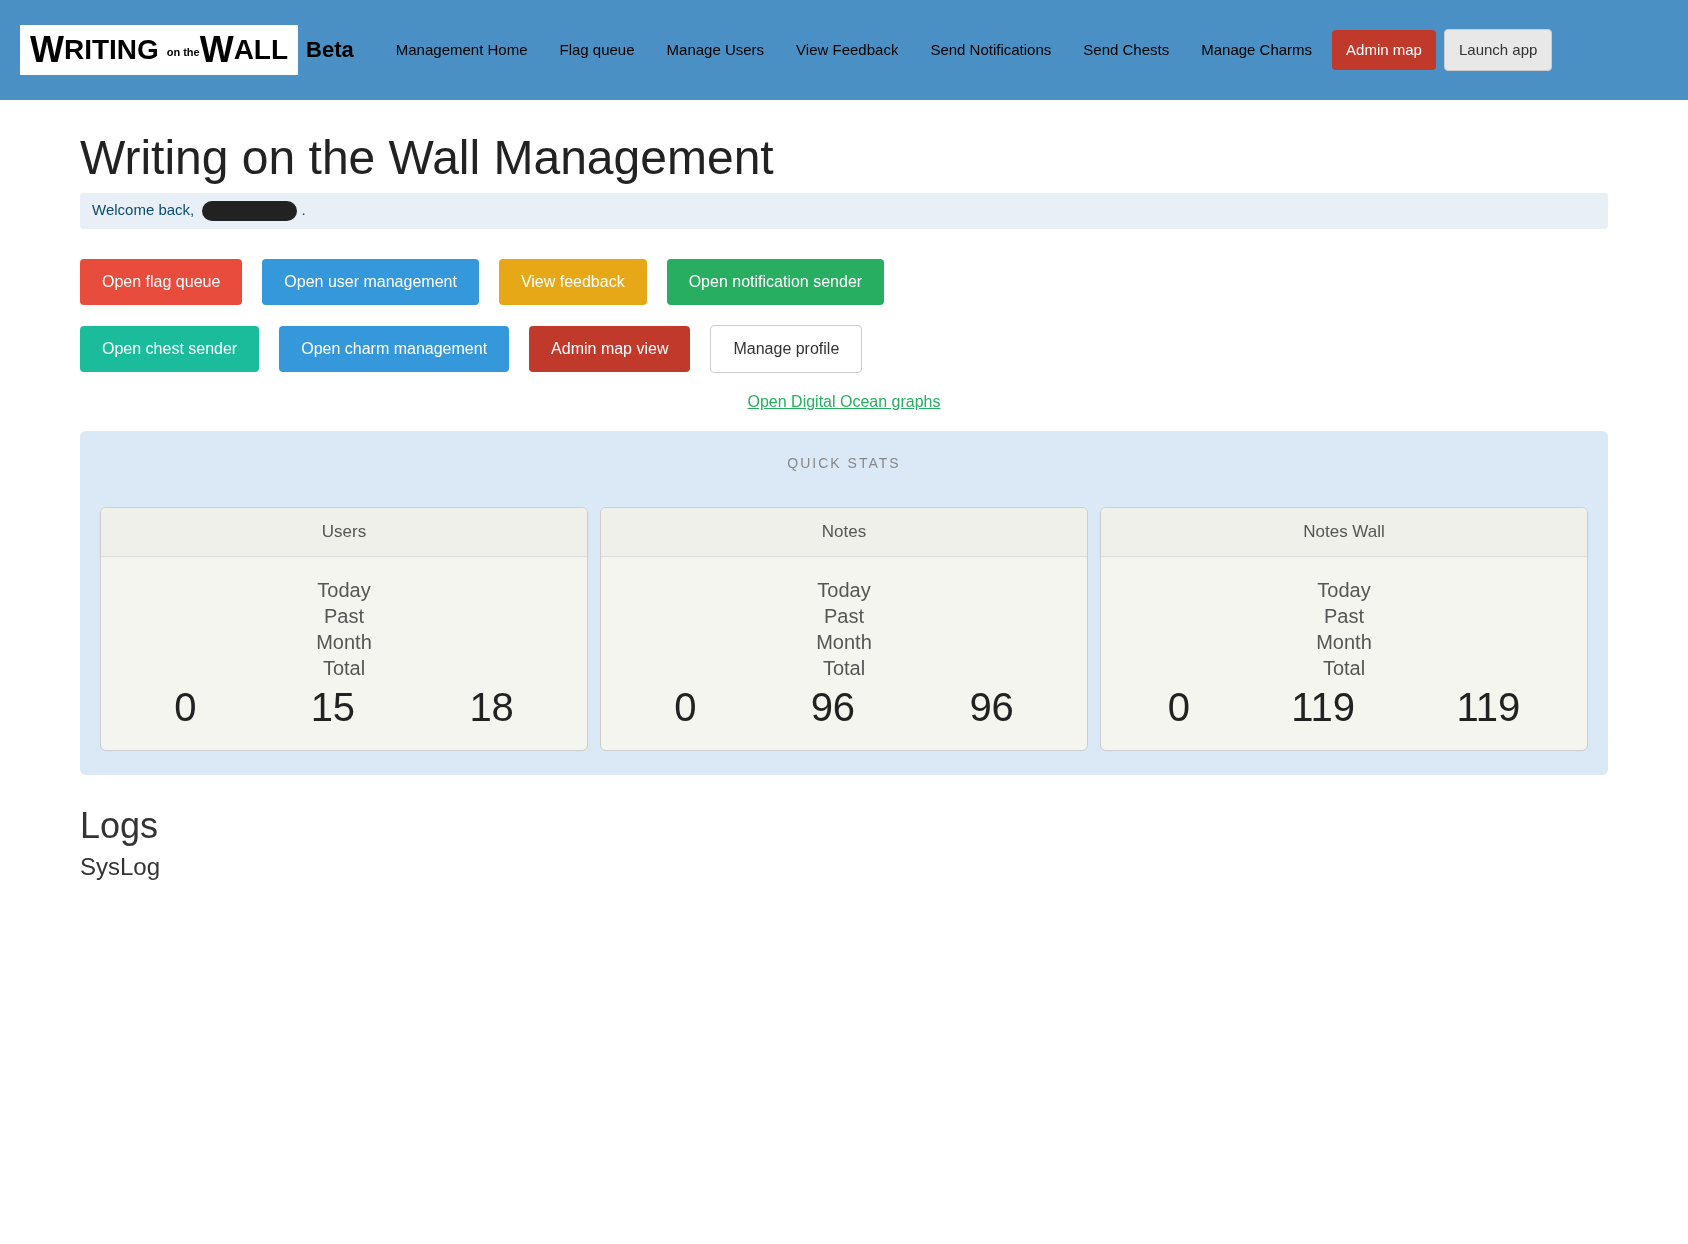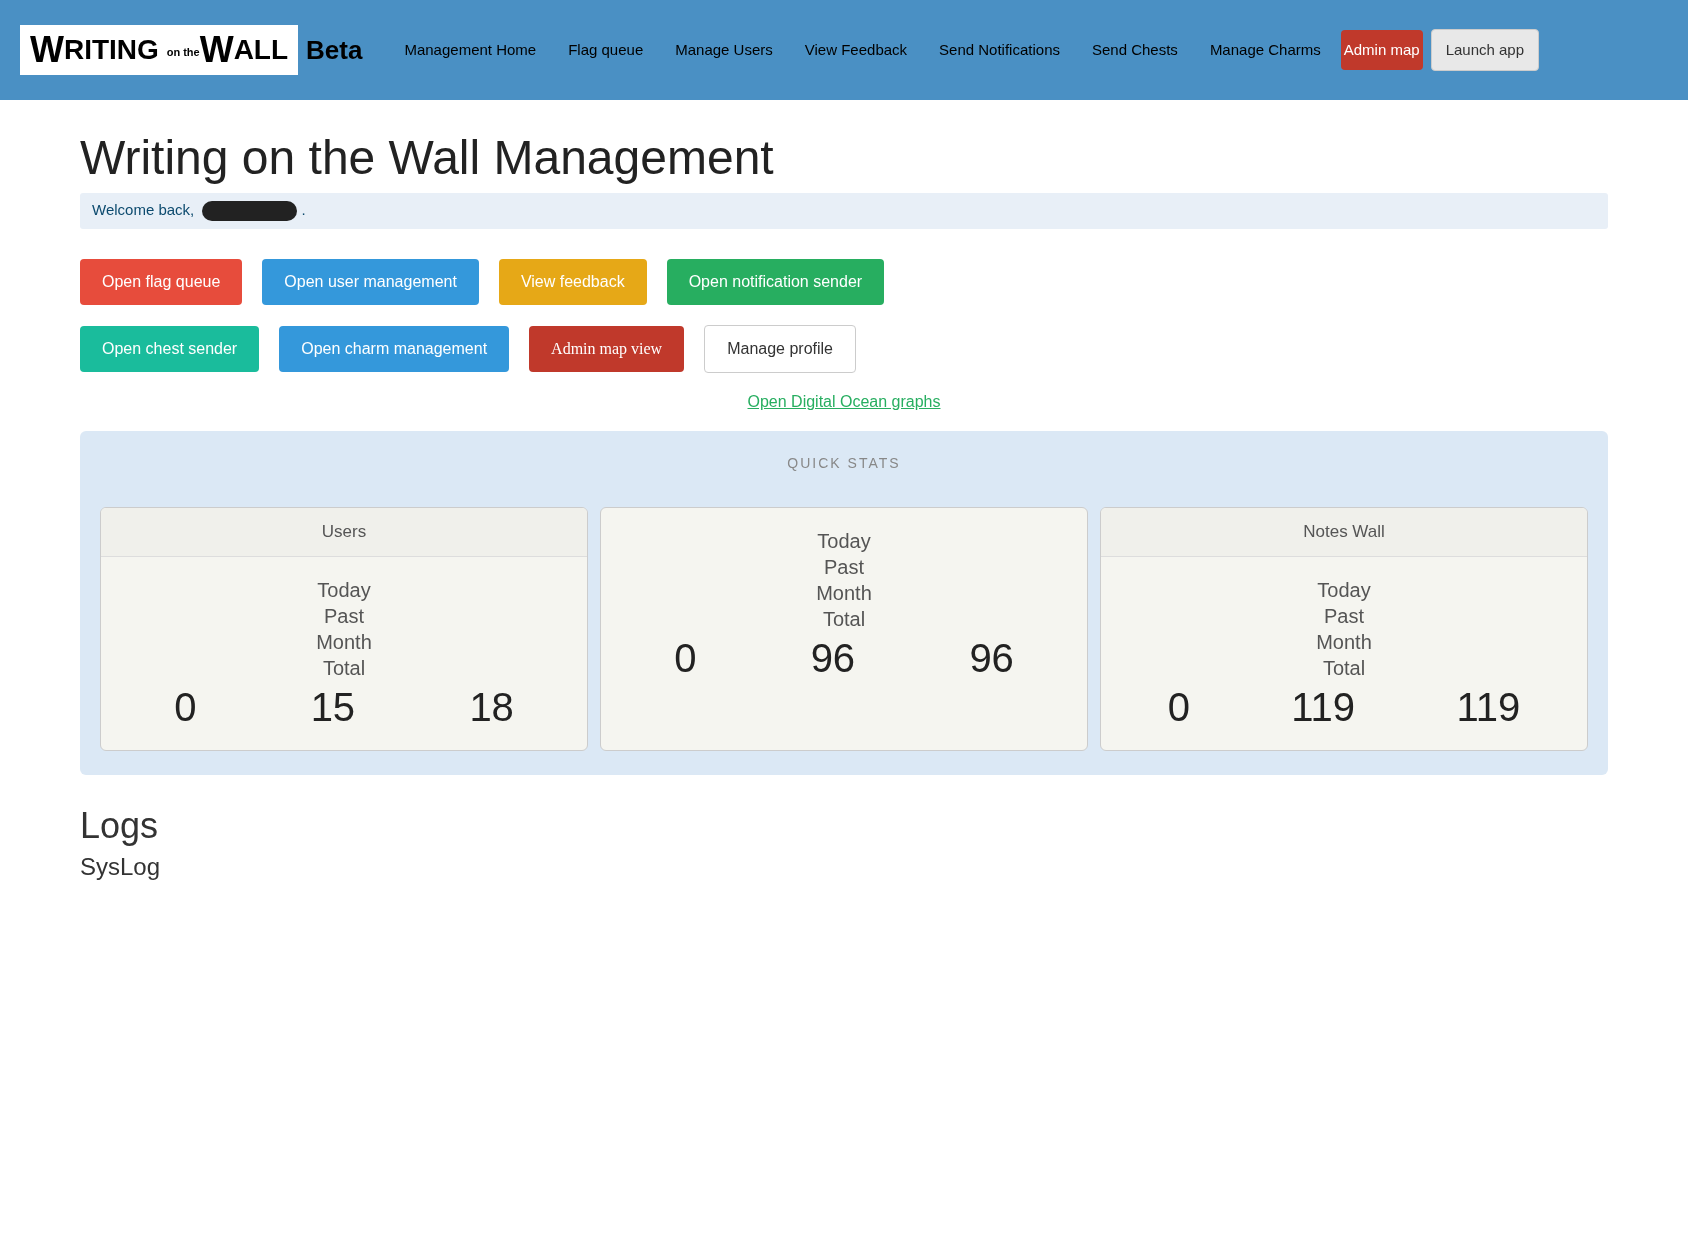--- a/index.html
+++ b/index.html
@@ -24,21 +24,21 @@
       font-weight: bold;
       color: #000;
       background: #fff;
       padding: 4px 10px;
       display: flex;
       align-items: center;
     }
     .nav-logo-text .big-w { font-size: 36px; font-weight: 900; }
     .nav-logo-small { font-size: 11px; vertical-align: middle; }
     .nav-beta {
-      font-size: 26px;
+      font-size: 22px;
       font-weight: bold;
       color: #000;
       margin-left: 8px;
     }
     .nav-links {
       display: flex;
       align-items: center;
       flex-wrap: wrap;
       gap: 8px;
       flex: 1;
@@ -51,21 +51,21 @@
       text-align: center;
       cursor: pointer;
       background: none;
       border: none;
       line-height: 1.3;
     }
     .nav-link.active {
       background: #c0392b;
       color: #fff;
       border-radius: 4px;
-      padding: 10px 3px;
+      padding: 10px 14px;
     }
     .nav-link.launch {
       background: #e8e8e8;
       color: #333;
       border-radius: 4px;
       padding: 10px 14px;
       border: 1px solid #ccc;
     }
 
     
@@ -112,21 +112,21 @@
       font-size: 16px;
       cursor: pointer;
       color: #fff;
       font-weight: 400;
     }
     .btn-red { background: #e74c3c; }
     .btn-blue { background: #3498db; }
     .btn-orange { background: #e6a817; color: #fff; }
     .btn-green { background: #27ae60; }
     .btn-teal { background: #1abc9c; }
-    .btn-darkred { background: #c0392b; font-family: Liberation Serif, serif; }
+    .btn-darkred { background: #c0392b; }
     .btn-outline {
       background: #fff;
       color: #333;
       border: 1px solid #ccc;
     }
 
     
     .do-link {
       text-align: center;
       margin: 20px 0;
@@ -278,20 +278,21 @@
           </div>
           <div class="stat-row-values">
             <div class="stat-value">0</div>
             <div class="stat-value">15</div>
             <div class="stat-value">18</div>
           </div>
         </div>
       </div>
 
       <div class="stat-card">
+        <div class="stat-card-title">Notes</div>
         <div class="stat-card-body">
           <div class="stat-row-labels">
             <div class="stat-row-label">Today</div>
             <div class="stat-row-label">Past<br>Month</div>
             <div class="stat-row-label">Total</div>
           </div>
           <div class="stat-row-values">
             <div class="stat-value">0</div>
             <div class="stat-value">96</div>
             <div class="stat-value">96</div>

